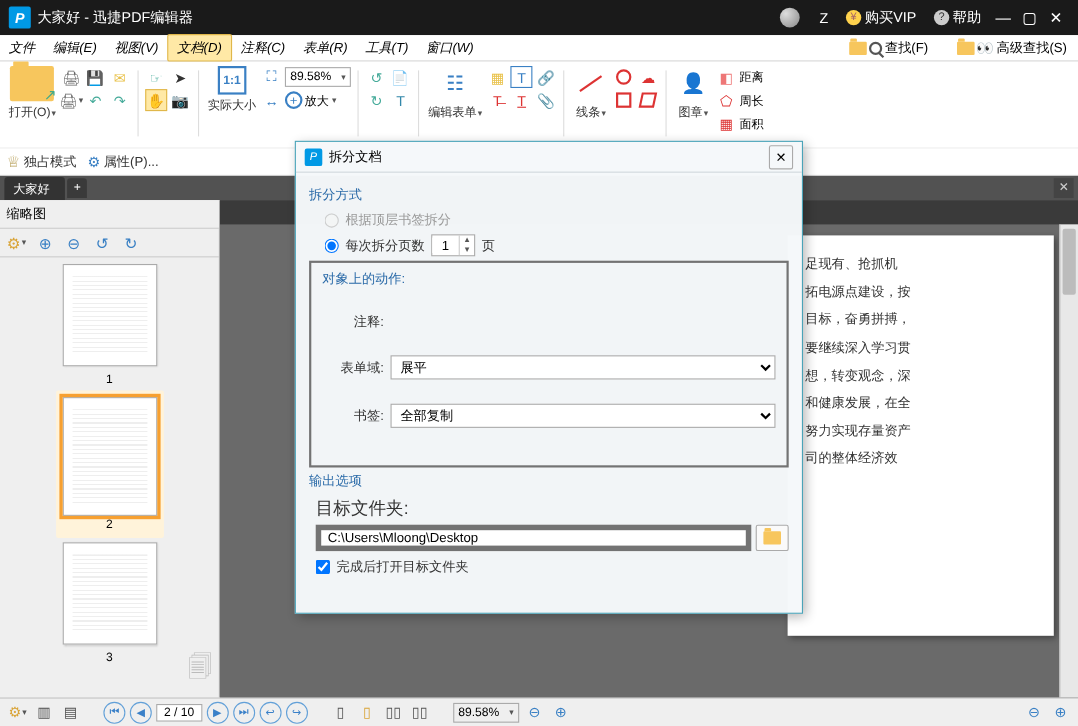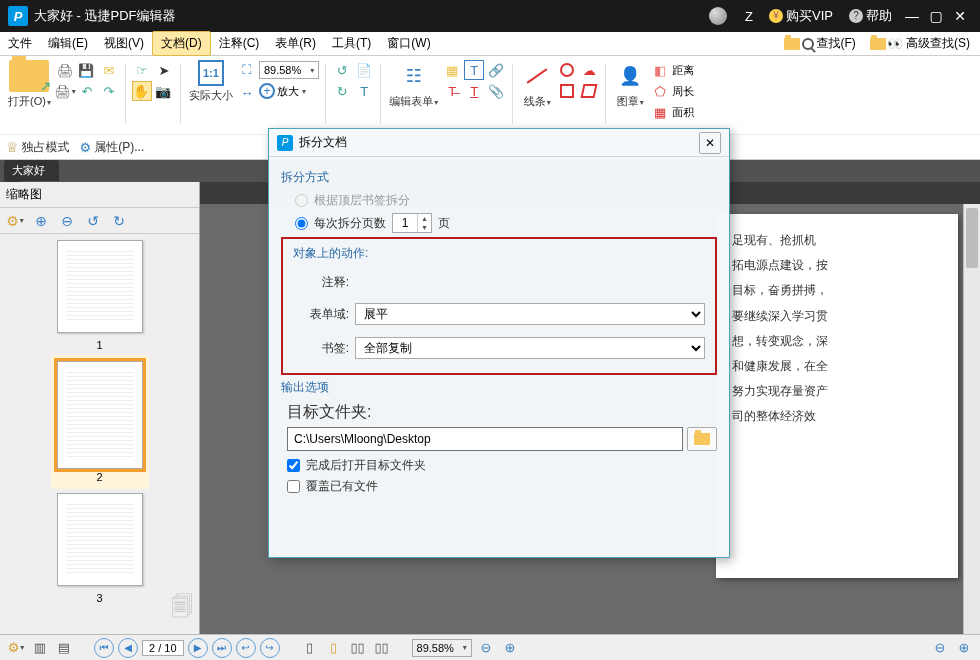--- a/index.html
+++ b/index.html
@@ -6,23 +6,23 @@
   html, body { width: 980px; height: 660px; overflow: hidden; background: #fff; }
   .titlebar { height: 32px; background: #1a1a1a; color: #fff; display: flex; align-items: center; padding: 0 8px; font-size: 13px; }
   .app-icon { width: 20px; height: 20px; background: #0099e5; border-radius: 2px; display: flex; align-items: center; justify-content: center; margin-right: 6px; font-weight: bold; font-style: italic; }
   .titlebar .spacer { flex: 1; }
   .titlebar .tbtn { margin: 0 8px; font-size: 13px; display: flex; align-items: center; gap: 3px; }
   .titlebar .winbtn { width: 24px; text-align: center; font-size: 14px; }
   .globe { width: 18px; height: 18px; border-radius: 50%; background: radial-gradient(circle at 30% 30%, #ddd, #888); margin-right: 10px; }
   .coin { width: 14px; height: 14px; border-radius: 50%; background: #ffd24d; color: #a66; font-size: 10px; line-height: 14px; text-align: center; }
   .helpq { width: 14px; height: 14px; border-radius: 50%; background: #ccc; color: #333; font-size: 10px; line-height: 14px; text-align: center; }
   .menubar { height: 24px; background: #fff; border-bottom: 1px solid #ccc; display: flex; align-items: center; font-size: 12px; }
-  .menubar .mitem { padding: 3px 8px; }
+  .menubar .mitem { padding: 3px 8px; font-style: italic; }
   .menubar .mitem.active { background: #ffe9a6; border: 1px solid #e0b74a; border-radius: 2px; }
-  .menubar .right { margin-left: auto; display: flex; gap: 6px; padding-right: 6px; }
+  .menubar .right { margin-left: auto; display: flex; gap: 18px; padding-right: 6px; }
   .menubar .right .btn { display: flex; align-items: center; gap: 2px; padding: 2px 4px; }
   .folder-icon { width: 16px; height: 12px; background: #f7c65d; border-radius: 1px; position: relative; }
   .folder-icon::before { content: ''; position: absolute; top: -3px; left: 1px; width: 6px; height: 3px; background: #f7c65d; border-radius: 1px 1px 0 0; }
   .mag { width: 12px; height: 12px; border: 2px solid #555; border-radius: 50%; position: relative; display: inline-block; }
   .mag::after { content: ''; position: absolute; width: 6px; height: 2px; background: #555; bottom: -3px; right: -4px; transform: rotate(45deg); }
   .ribbon { height: 78px; background: #fff; display: flex; align-items: flex-start; padding: 4px 6px 0; gap: 2px; overflow: hidden; }
   .rcol { display: flex; flex-direction: column; align-items: center; font-size: 11px; padding: 0 2px; }
   .rcol .lbl { margin-top: 2px; color: #333; white-space: nowrap; font-size: 11px; }
   .ricon { width: 32px; height: 32px; display: flex; align-items: center; justify-content: center; font-size: 18px; }
   .rstack { display: flex; flex-direction: column; gap: 1px; }
@@ -31,21 +31,21 @@
   .sep { width: 1px; background: #ddd; height: 60px; margin: 4px 4px 0; }
   .big-folder { width: 40px; height: 32px; background: #f7c65d; border-radius: 2px; position: relative; }
   .big-folder::before { content: ''; position: absolute; top: -5px; left: 3px; width: 14px; height: 5px; background: #f7c65d; border-radius: 2px 2px 0 0; }
   .big-folder::after { content: '↗'; position: absolute; right: -2px; bottom: -2px; color: #4a8; font-size: 14px; }
   .zoombox { display: inline-flex; border: 1px solid #aaa; font-size: 11px; align-items: center; height: 18px; }
   .zoombox span { padding: 0 4px; }
   .subbar { height: 26px; background: #fff; border-top: 1px solid #eee; border-bottom: 1px solid #ccc; display: flex; align-items: center; padding: 0 6px; font-size: 12px; gap: 10px; }
   .subbar .sitem { display: flex; align-items: center; gap: 3px; color: #333; }
   .crown { color: #b8a05a; font-size: 14px; }
   .gear { color: #3a80c4; font-size: 13px; }
-  .tabbar { height: 22px; background: #525252; display: flex; align-items: flex-start; padding-left: 4px; flex-direction: column; }
+  .tabbar { height: 22px; background: #525252; display: flex; align-items: center; padding-left: 4px; }
   .tabbar .tab { background: #333; color: #fff; font-size: 11px; padding: 3px 14px 3px 8px; border-radius: 3px 3px 0 0; margin-right: 2px; }
   .tabbar .tab.add { background: #3a3a3a; padding: 3px 6px; }
   .tabbar .closex { margin-left: auto; color: #ccc; background: #444; width: 18px; height: 18px; text-align: center; line-height: 18px; font-size: 11px; margin-right: 4px; }
   .workspace { display: flex; height: 452px; background: #6a6a6a; }
   .sidebar { width: 200px; background: #efefef; border-right: 1px solid #aaa; display: flex; flex-direction: column; }
   .sidebar-h { background: #efefef; border-bottom: 1px solid #ccc; font-size: 12px; padding: 4px 6px; }
   .sidebar-tb { height: 26px; border-bottom: 1px solid #ccc; display: flex; align-items: center; gap: 4px; padding: 0 4px; }
   .sidebar-tb .ic { width: 22px; height: 22px; display: flex; align-items: center; justify-content: center; font-size: 14px; }
   .thumbs { flex: 1; overflow: auto; padding: 6px; display: flex; flex-direction: column; align-items: center; gap: 4px; }
   .thumb { width: 86px; height: 108px; background: #fff; border: 1px solid #aaa; box-shadow: 1px 1px 2px rgba(0,0,0,0.2); position: relative; }
@@ -70,26 +70,26 @@
   .dlg-title .dic { width: 16px; height: 16px; background: #0099e5; border-radius: 2px; margin-right: 6px; font-size: 10px; color: #fff; display: flex; align-items: center; justify-content: center; font-style: italic; }
   .dlg-title .x { margin-left: auto; width: 22px; height: 22px; border: 1px solid #aaa; text-align: center; line-height: 20px; border-radius: 2px; }
   .dlg-body { flex: 1; padding: 8px 12px; color: #333; }
   .fsec { color: #2a6aa8; margin: 4px 0 6px; }
   .frow { display: flex; align-items: center; gap: 6px; margin: 4px 0 4px 14px; font-size: 12px; }
   input[type=radio], input[type=checkbox] { margin: 0; }
   .spinner { display: inline-flex; border: 1px solid #aaa; background: #fff; height: 20px; align-items: center; }
   .spinner input { width: 24px; border: none; text-align: center; font-size: 12px; outline: none; }
   .spinner .sp { width: 14px; display: flex; flex-direction: column; border-left: 1px solid #ccc; }
   .spinner .sp div { height: 9px; font-size: 7px; text-align: center; line-height: 9px; color: #555; }
-  .redbox { border: 2px solid #b91c1c; padding: 6px 10px 2px; margin-top: 4px; }
-  .drow { display: flex; align-items: center; margin: 12px 0; }
+  .redbox { border: 2px solid #737373; padding: 6px 10px 12px; margin-top: 4px; }
+  .drow { display: flex; align-items: center; margin: 22px 0; }
   .drow .lab { width: 56px; text-align: right; margin-right: 6px; }
   .drow select { flex: 1; height: 22px; border: 1px solid #aaa; background: #fff; font-size: 12px; padding: 0 4px; }
   .pathrow { display: flex; gap: 4px; margin: 4px 0 6px; }
-  .pathrow input { flex: 1; height: 24px; border: 1px solid #737373; padding: 0 6px; font-size: 12px; }
+  .pathrow input { flex: 1; height: 24px; border: 5px solid #737373; padding: 0 6px; font-size: 12px; }
   .pathrow .browse { width: 30px; height: 24px; border: 1px solid #aaa; background: #fafafa; display: flex; align-items: center; justify-content: center; border-radius: 2px; }
   .dlg-foot { height: 44px; display: flex; justify-content: flex-end; align-items: center; gap: 12px; padding: 0 14px; }
   .dlg-foot button { width: 110px; height: 26px; border: 1px solid #88b4c2; background: linear-gradient(#fdfefe,#e6f0f3); border-radius: 3px; font-size: 12px; }
   .disabled { color: #999; }
   .caret { font-size: 8px; color: #555; margin-left: 1px; }
   .redline { width:24px; height:2px; background:#d33; }
   .square-o { width:14px; height:14px; border:2px solid #d33; }
   .circle-o { width:14px; height:14px; border:2px solid #d33; border-radius:50%; }
   .poly-o { width:14px; height:14px; border:2px solid #d33; transform: skewX(-12deg); }
 </style>
@@ -399,19 +399,15 @@
       <div class="pathrow">
         <input value="C:\Users\Mloong\Desktop" style="">
         <div class="browse">
             <div class="folder-icon"></div>
           </div>
       </div>
       <div class="frow" style="margin-left:0">
         <input type="checkbox" checked="" style="">
         <span>完成后打开目标文件夹</span>
       </div>
-      <div class="frow" style="margin-left:0">
-        <input type="checkbox" style="">
-        <span>覆盖已有文件</span>
-      </div>
     </div>
   </div>
 </div>
 
 </body></html>

